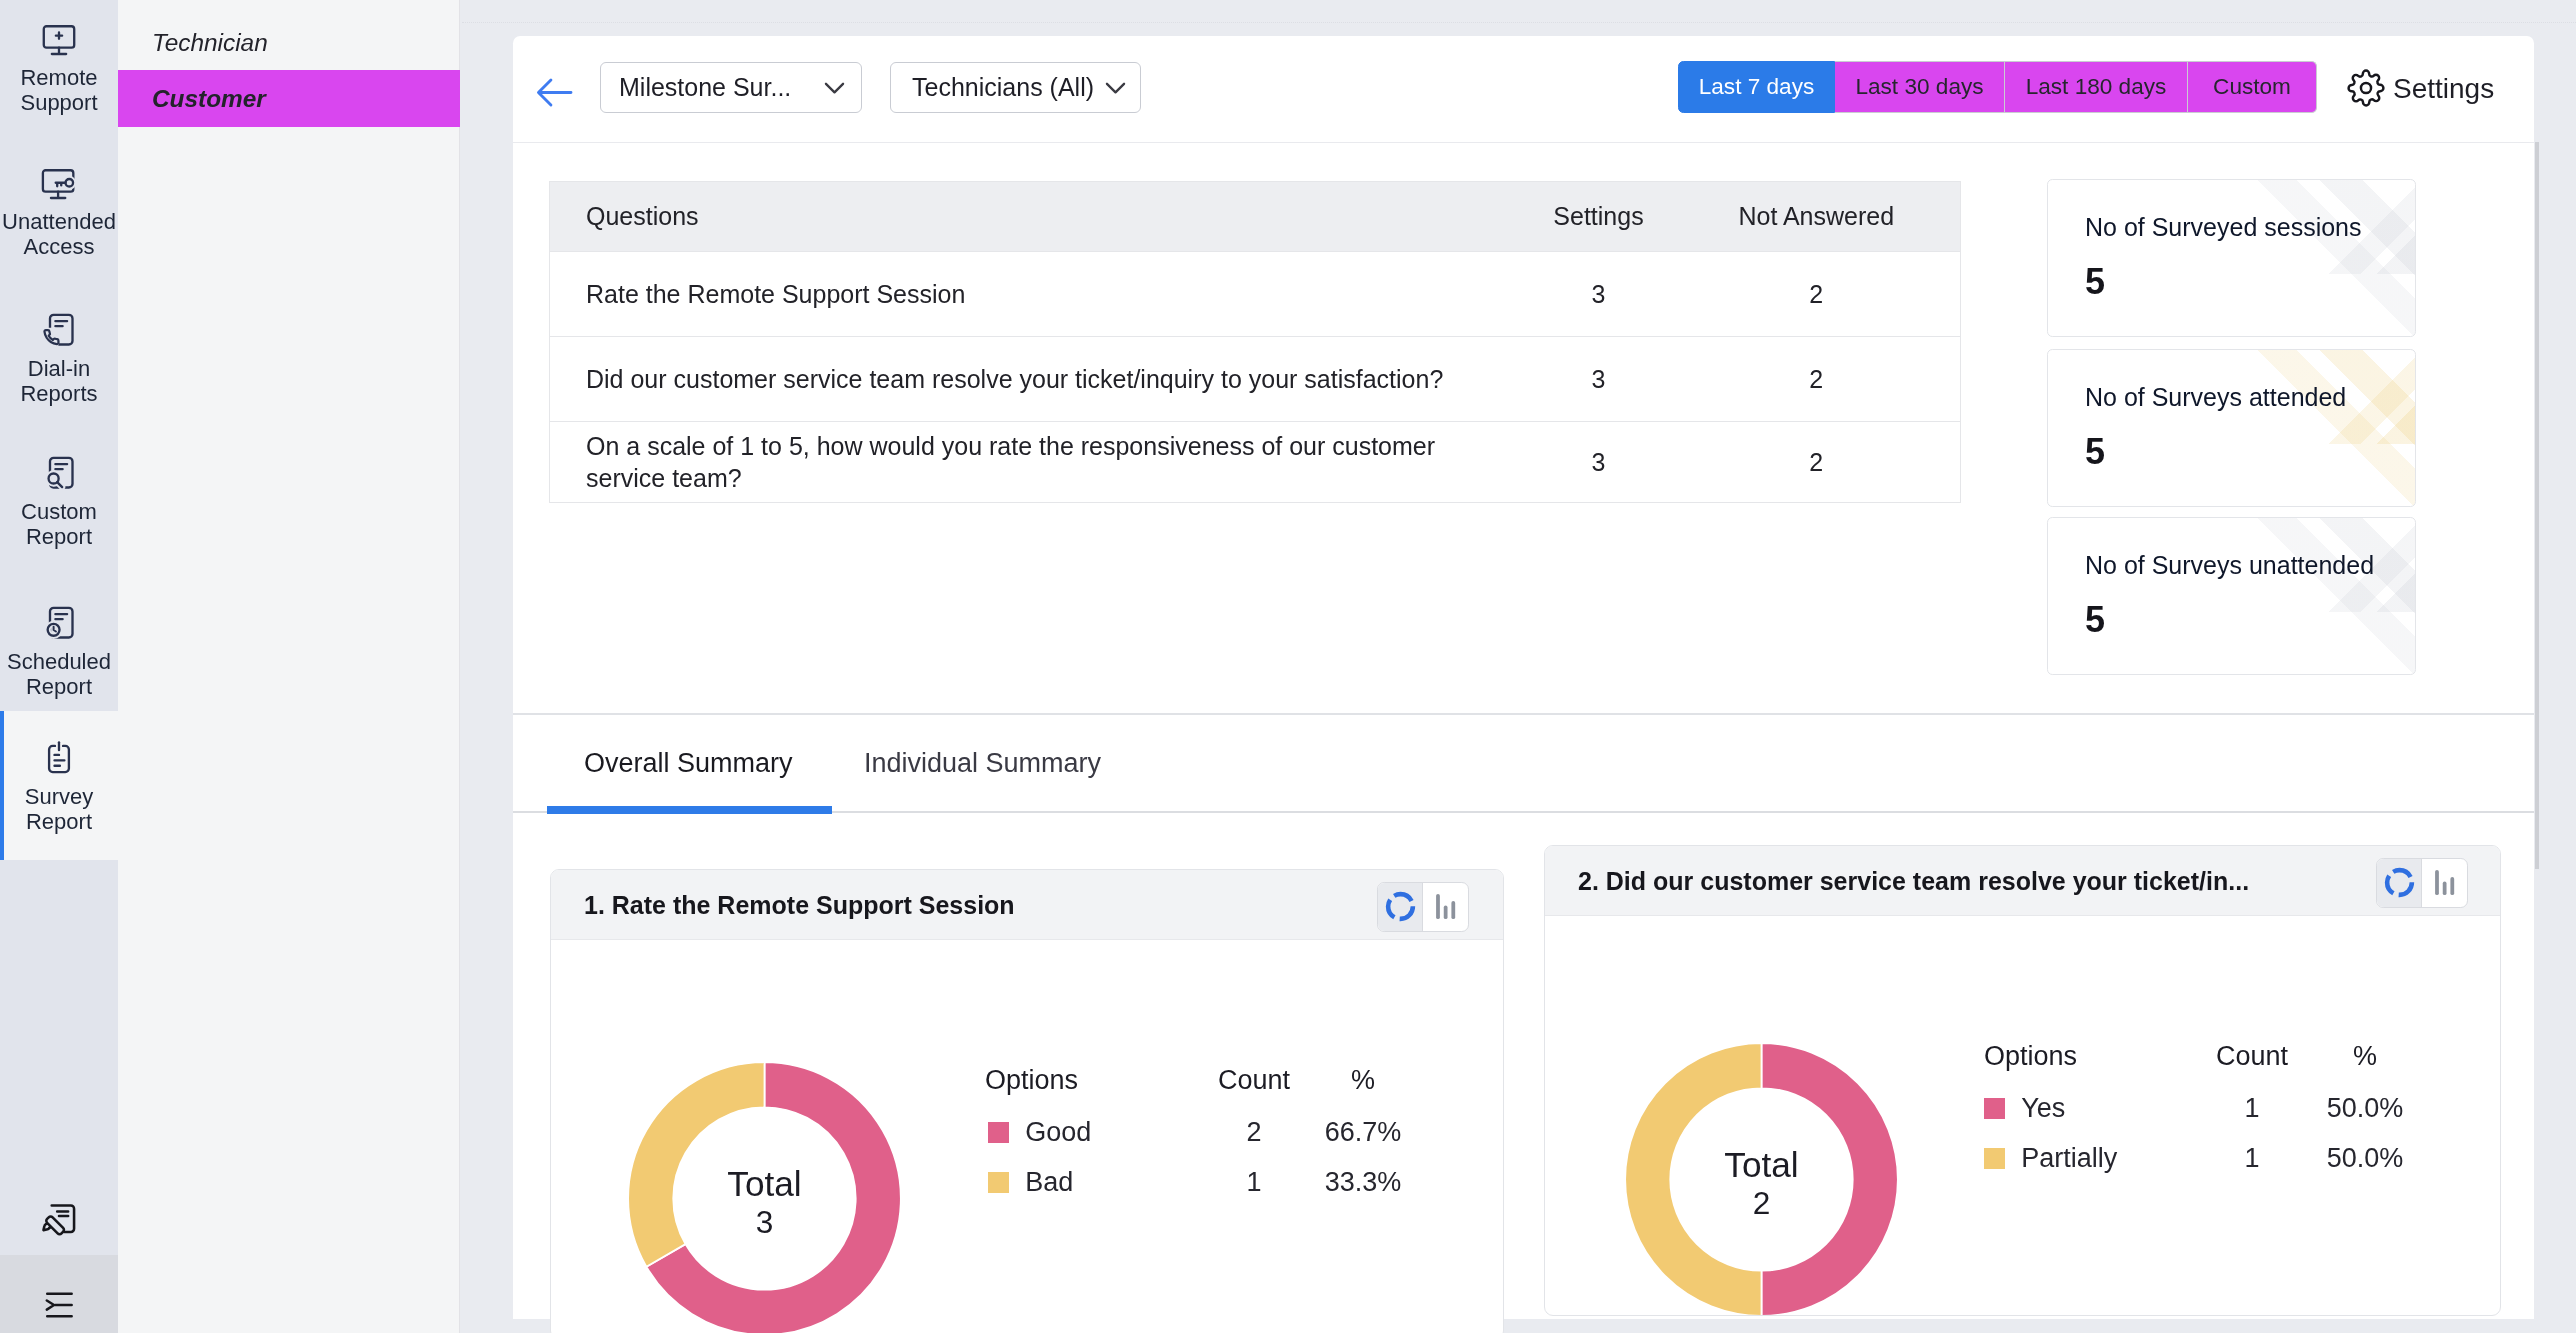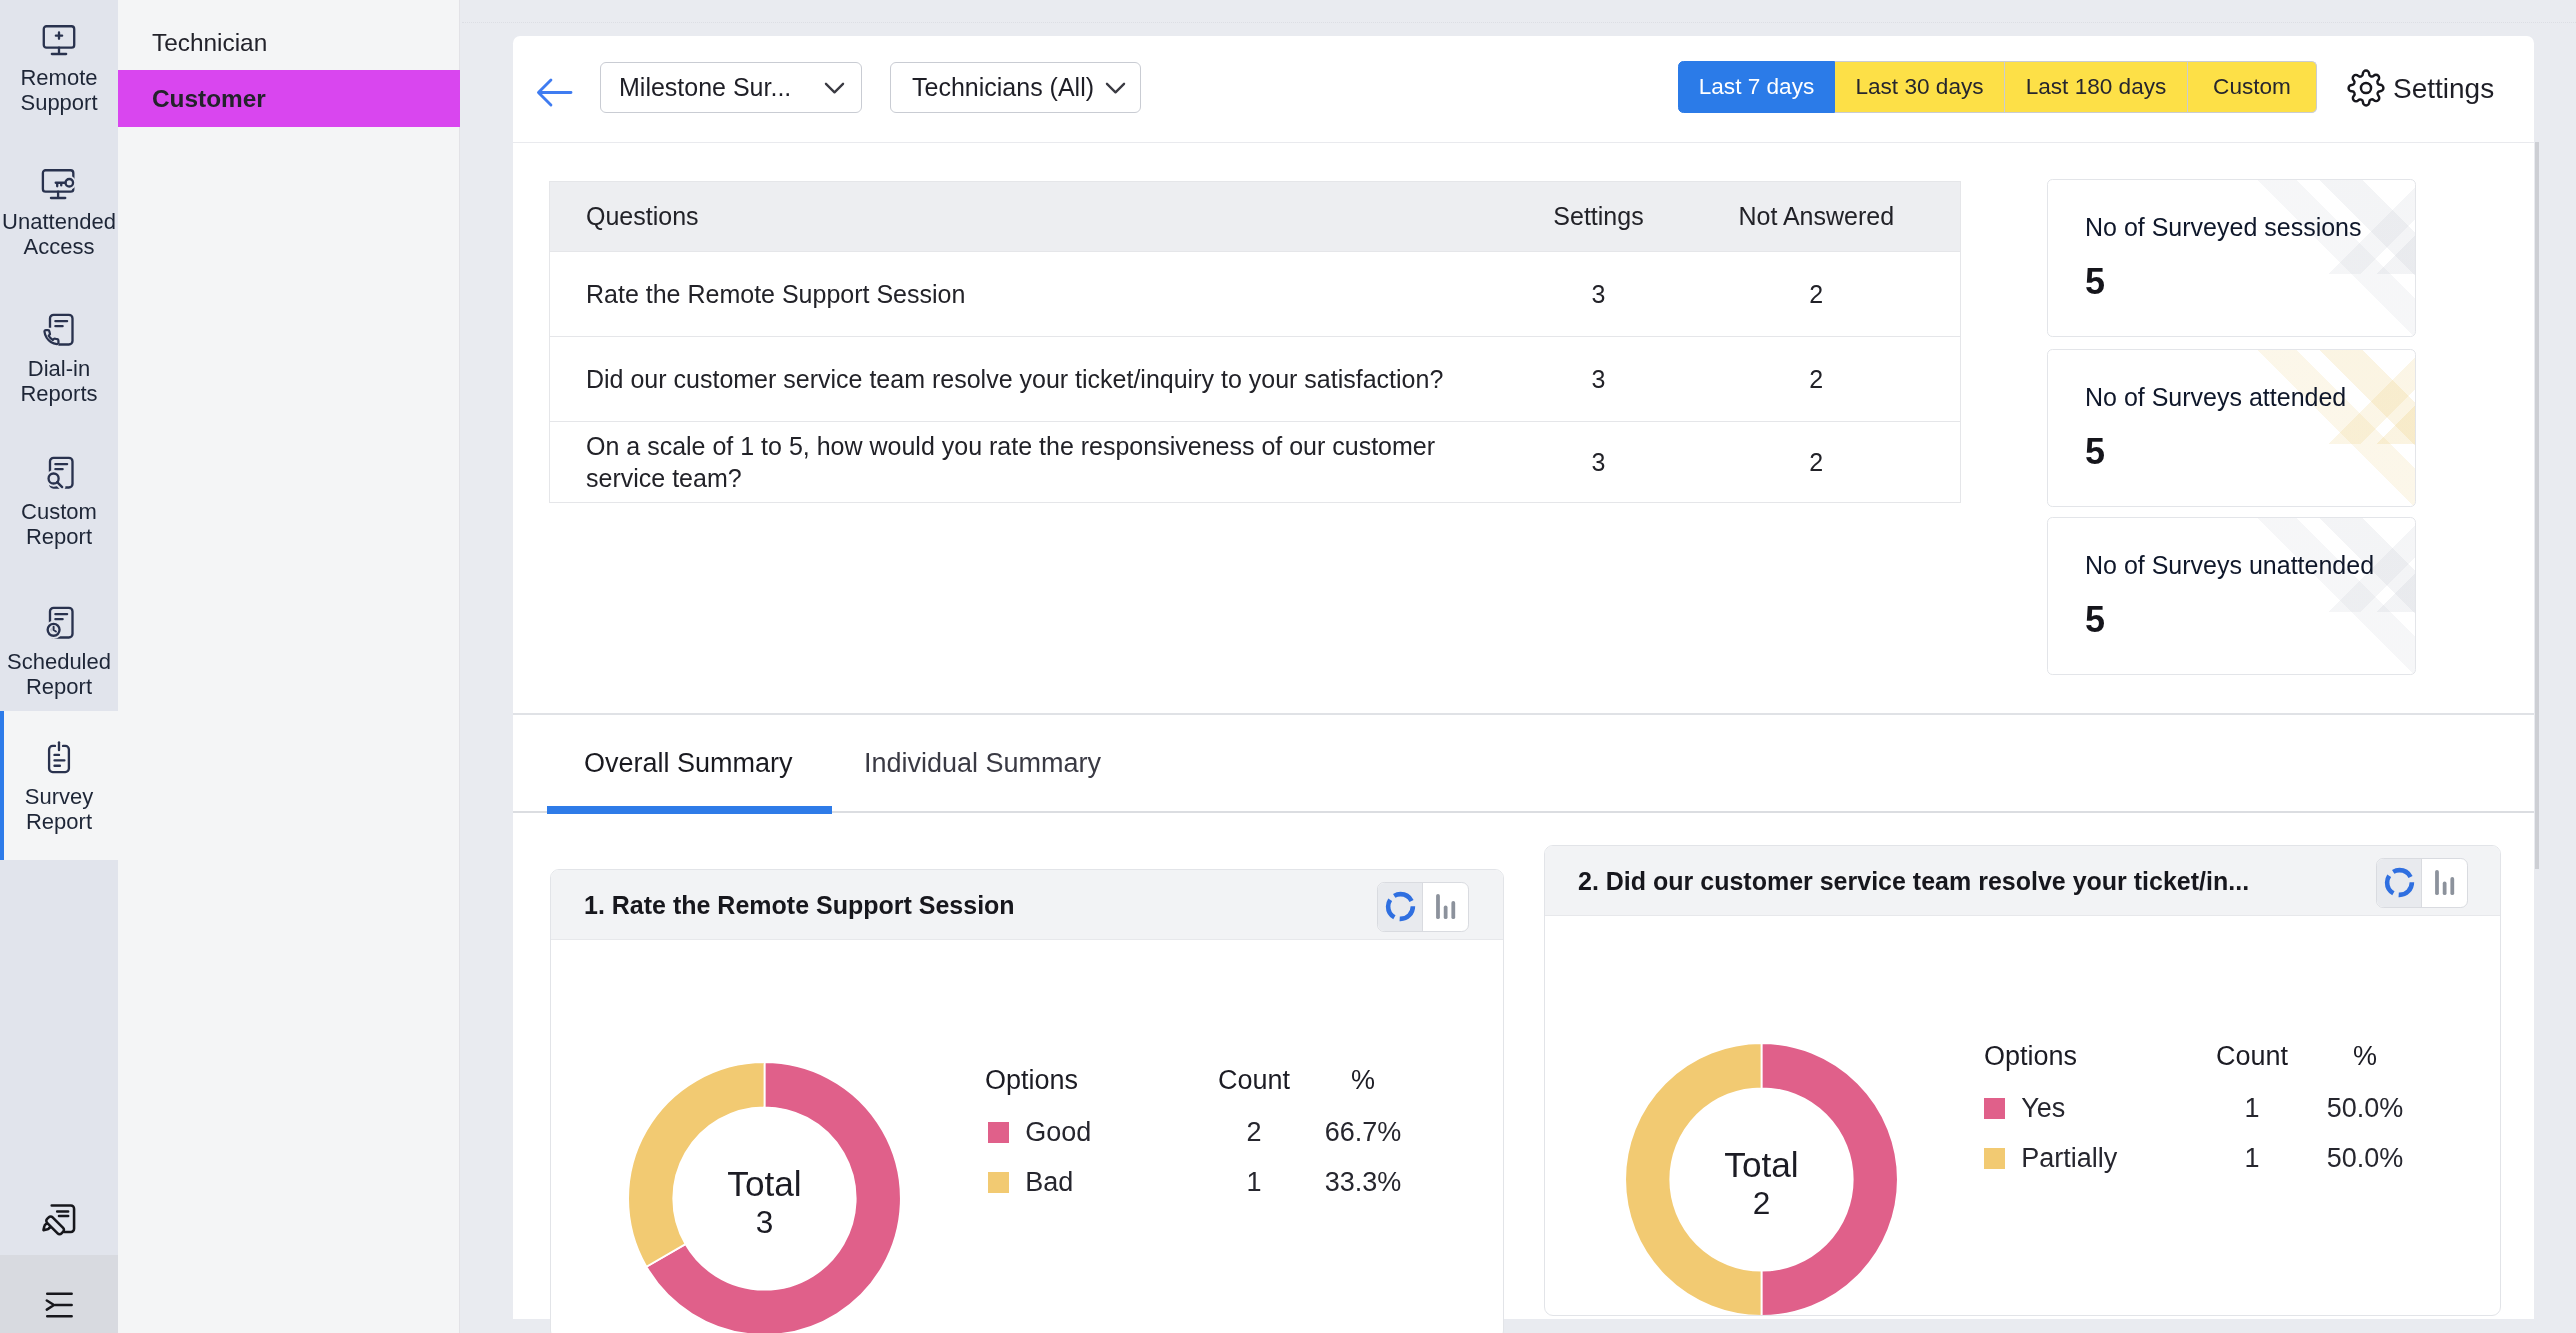--- a/index.html
+++ b/index.html
@@ -9,28 +9,28 @@
 
 
 #sb1 { position:absolute; left:0; top:0; width:118px; height:1333px; background:#E1E4EC; }
 .nav-item { position:absolute; left:0; width:118px; text-align:center; color:#222B45; }
 .nav-item .lbl { font-size:22px; line-height:24.4px; color:#1E2637; }
 .nav-item svg { display:block; margin:0 auto 8.1px auto; }
 #nav-active { position:absolute; left:0; top:711px; width:118px; height:149px; background:#F4F5F6; border-left:4.5px solid #2D7BE9; }
 
 
 #sb2 { position:absolute; left:118px; top:0; width:342px; height:1333px; background:#F4F5F6; border-right:1.8px solid #E2E2E6; }
-.sb2-row { position:absolute; left:118px; width:342px; height:57px; line-height:57px; padding-left:34px; font-size:24.4px; color:#23232B; }
+.sb2-row { position:absolute; left:118px; width:342px; height:57px; line-height:57px; padding-left:34px; font-size:24.4px; color:#23232B;font-style:italic; }
 
 
 #panel { position:absolute; left:513px; top:36px; width:2021px; height:1283px; background:#fff; border-radius:7.2px 7.2px 0 0; }
 #hdr { position:absolute; left:0; top:0; width:100%; height:107px; border-bottom:1.8px solid #E9EAEE; }
 .dd { position:absolute; top:26px; height:51px; border:1.8px solid #C9CCD3; border-radius:6px; background:#fff; font-size:25px; color:#1E1E26; display:flex; align-items:center; }
 .btngrp { position:absolute; top:25px; left:1165px; height:68px; display:flex; font-size:22.6px; }
-.btngrp .b { height:52px; display:flex; align-items:center; justify-content:center; background:#fde047; border:1.8px solid #CACCD2; border-left-width:0; color:#26262E; }
+.btngrp .b { height:52px; display:flex; align-items:center; justify-content:center; background:#d946ef; border:1.8px solid #CACCD2; border-left-width:0; color:#26262E; }
 .btngrp .b:first-child { border-left-width:1.8px; border-radius:5.4px 0 0 5.4px; }
 .btngrp .b:last-child { border-radius:0 5.4px 5.4px 0; }
 .btngrp .b.sel { background:#2B7BE8; border-color:#2B7BE8; color:#fff; }
 
 
 #tbl { position:absolute; left:36px; top:145px; width:1412px; border-collapse:collapse; font-size:25px; color:#222228; }
 #tbl th { background:#EDEEF1; font-weight:normal; height:70px; }
 #tbl td { background:#fff; border-top:1.8px solid #E5E6E9; }
 #tbl .c1 { width:939px; text-align:left; padding-left:36px; padding-right:9px; }
 #tbl .c2 { width:220px; text-align:center; }

